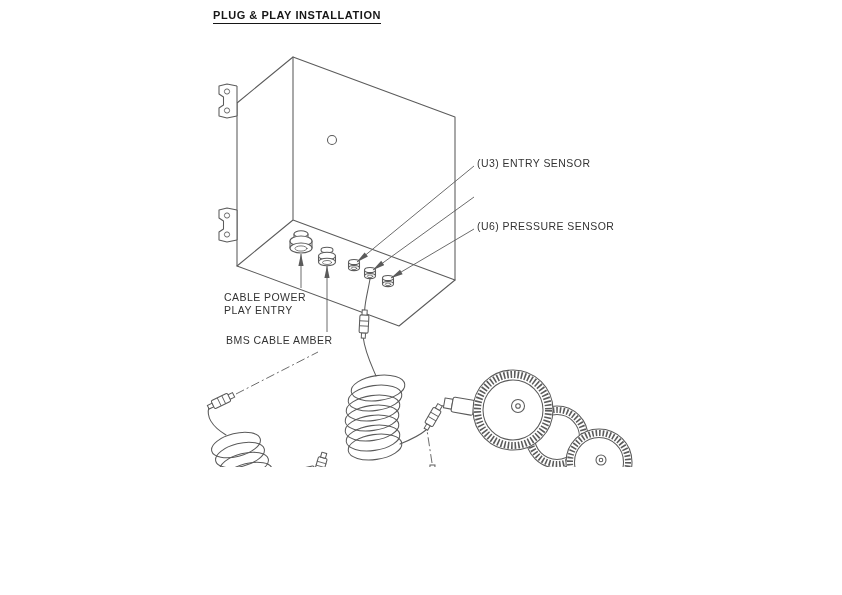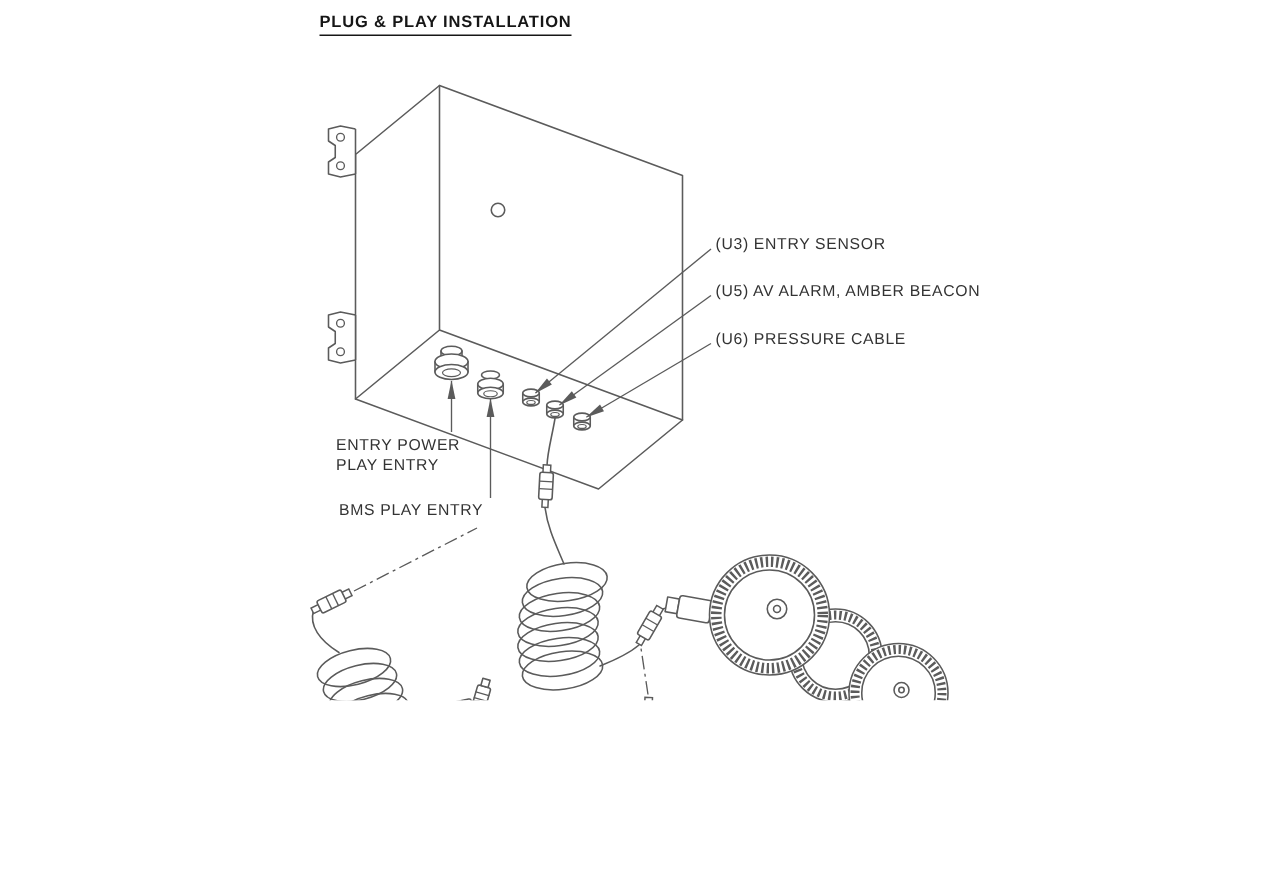--- a/index.html
+++ b/index.html
@@ -228,21 +228,20 @@
         <circle class="sf" cx="513" cy="410" r="40"></circle>
         <circle class="knurl" cx="513" cy="410" r="35.5" stroke-width="7" stroke-dasharray="1.6 1.9"></circle>
         <circle class="s" cx="513" cy="410" r="30"></circle>
         <circle class="s" cx="518" cy="406" r="6.5"></circle>
         <circle class="s" cx="518" cy="406" r="2.3"></circle>
       </g>
     </g>
   </svg>
 
   <div class="callout co-u3">(U3) ENTRY SENSOR</div>
-  <div class="callout co-u5">(U5) AV ALARM, AMBER BEACON</div>
-  <div class="callout co-u6">(U6) PRESSURE CABLE</div>
+  <div class="callout co-u6">(U6) PRESSURE SENSOR</div>
   <div class="callout co-mains">
-    <div>ENTRY POWER</div>
+    <div>CABLE POWER</div>
     <div>PLAY ENTRY</div>
   </div>
-  <div class="callout co-bms">BMS PLAY ENTRY</div>
+  <div class="callout co-bms">BMS CABLE AMBER</div>
 
 </div>
 
 </body></html>

